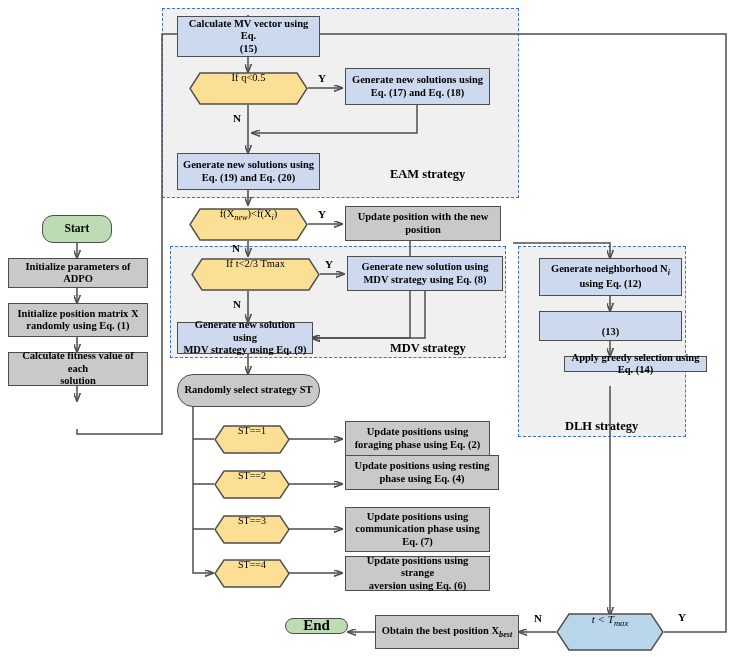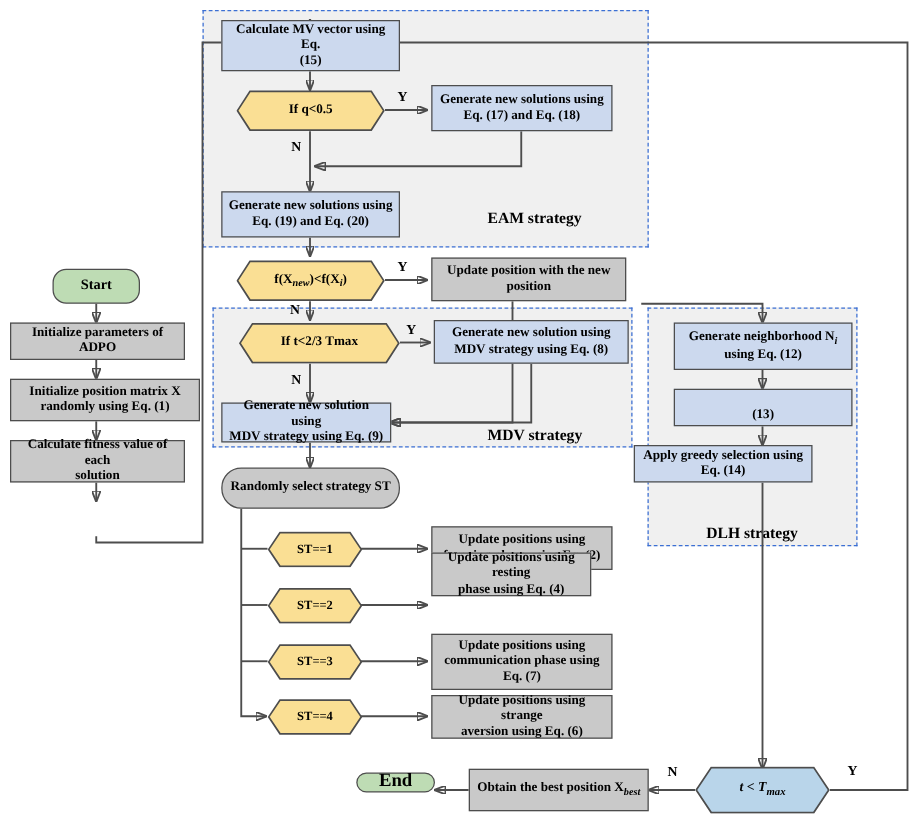--- a/index.html
+++ b/index.html
@@ -13,22 +13,22 @@
         justify-content:center;text-align:center;font-weight:bold;color:#000;
         line-height:1.18;padding:2px 4px;}
   .rect{border:1.4px solid #4d4d4d;}
   .blue{background:#ccd9ee;}
   .gray{background:#c9c9c9;}
   .term{background:#bedcb4;border:1.4px solid #4d4d4d;border-radius:11px;}
 
   .hexwrap{position:absolute;}
   .hexwrap > svg{position:absolute;left:0;top:0;}
   .hexwrap > .hexlabel{position:absolute;left:0;top:0;width:100%;height:100%;
-        display:flex;align-items:center;justify-content:center;text-align:center;
-        font-weight:bold;color:#000;line-height:1.15;}
+        display:flex;align-items:flex-start;justify-content:center;text-align:center;
+        font-weight:normal;color:#000;line-height:1.15;}
 
   .edgelabel{position:absolute;font-weight:bold;font-size:11px;color:#000;}
 
   svg.wires{position:absolute;left:0;top:0;width:738px;height:657px;pointer-events:none;}
   svg.wires path,svg.wires line{stroke:#4d4d4d;stroke-width:1.5;fill:none;}
 
   i.sub{font-style:italic;font-size:0.78em;vertical-align:sub;}
   i.it{font-style:italic;}
 </style>
 </head>
@@ -95,21 +95,21 @@
     <line x1="556" y1="632" x2="519" y2="632" marker-end="url(#ah)"></line>
     <line x1="375" y1="632" x2="348" y2="632" marker-end="url(#ah)"></line>
 
     <path d="M664,632 L726,632 L726,34 L252,34" marker-end="url(#ah)"></path>
   </svg>
 
   <div class="node rect gray" style="left:8px;top:258px;width:140px;height:30px;font-size:10.5px;">Initialize parameters of ADPO</div>
 
   <div class="node term" style="left:42px;top:215px;width:70px;height:28px;font-size:11.5px;">Start</div>
 
-  <div class="node rect gray" style="left:8px;top:303px;width:152px;height:34px;font-size:10.5px;">
+  <div class="node rect gray" style="left:8px;top:303px;width:140px;height:34px;font-size:10.5px;">
     <span>
       <span>Initialize position matrix X</span><br>
       <span>randomly using Eq. (1)</span>
     </span>
   </div>
 
   <div class="node rect gray" style="left:8px;top:352px;width:140px;height:34px;font-size:10.5px;">
     <span>
       <span>Calculate fitness value of each</span><br>
       <span>solution</span>
@@ -204,21 +204,21 @@
     </span>
   </div>
 
   <div class="node rect blue" style="left:539px;top:311px;width:143px;height:30px;font-size:10.5px;">
     <span>
       <br>
       <span>(13)</span>
     </span>
   </div>
 
-  <div class="node rect blue" style="left:507px;top:356px;width:143px;height:30px;font-size:10.5px;">
+  <div class="node rect blue" style="left:564px;top:356px;width:143px;height:16px;font-size:10.5px;">
     <span>
       <span>Apply greedy selection using</span><br>
       <span>Eq. (14)</span>
     </span>
   </div>
 
   <div class="node rect gray" style="left:177px;top:374px;width:143px;height:33px;font-size:10.5px;border-radius:16px;">Randomly select strategy ST</div>
 
   <div class="hexwrap" style="left:214px;top:425px;width:76px;height:29px;">
     <svg width="76" height="29" viewBox="0 0 76 29">
@@ -236,21 +236,21 @@
   </div>
 
   <div class="hexwrap" style="left:214px;top:470px;width:76px;height:29px;">
     <svg width="76" height="29" viewBox="0 0 76 29">
       <polygon points="10,1 66,1 75,14.5 66,28 10,28 1,14.5" fill="#fadf94" stroke="#4d4d4d" stroke-width="1.4"></polygon>
     </svg>
     <div class="hexlabel" style="font-size:10px;">
       <span>ST==2</span>
     </div>
   </div>
-  <div class="node rect gray" style="left:345px;top:442px;width:128px;height:35px;font-size:10.5px;">
+  <div class="node rect gray" style="left:345px;top:455px;width:154px;height:35px;font-size:10.5px;">
     <span>
       <span>Update positions using resting</span><br>
       <span>phase using Eq. (4)</span>
     </span>
   </div>
 
   <div class="hexwrap" style="left:214px;top:515px;width:76px;height:29px;">
     <svg width="76" height="29" viewBox="0 0 76 29">
       <polygon points="10,1 66,1 75,14.5 66,28 10,28 1,14.5" fill="#fadf94" stroke="#4d4d4d" stroke-width="1.4"></polygon>
     </svg>

